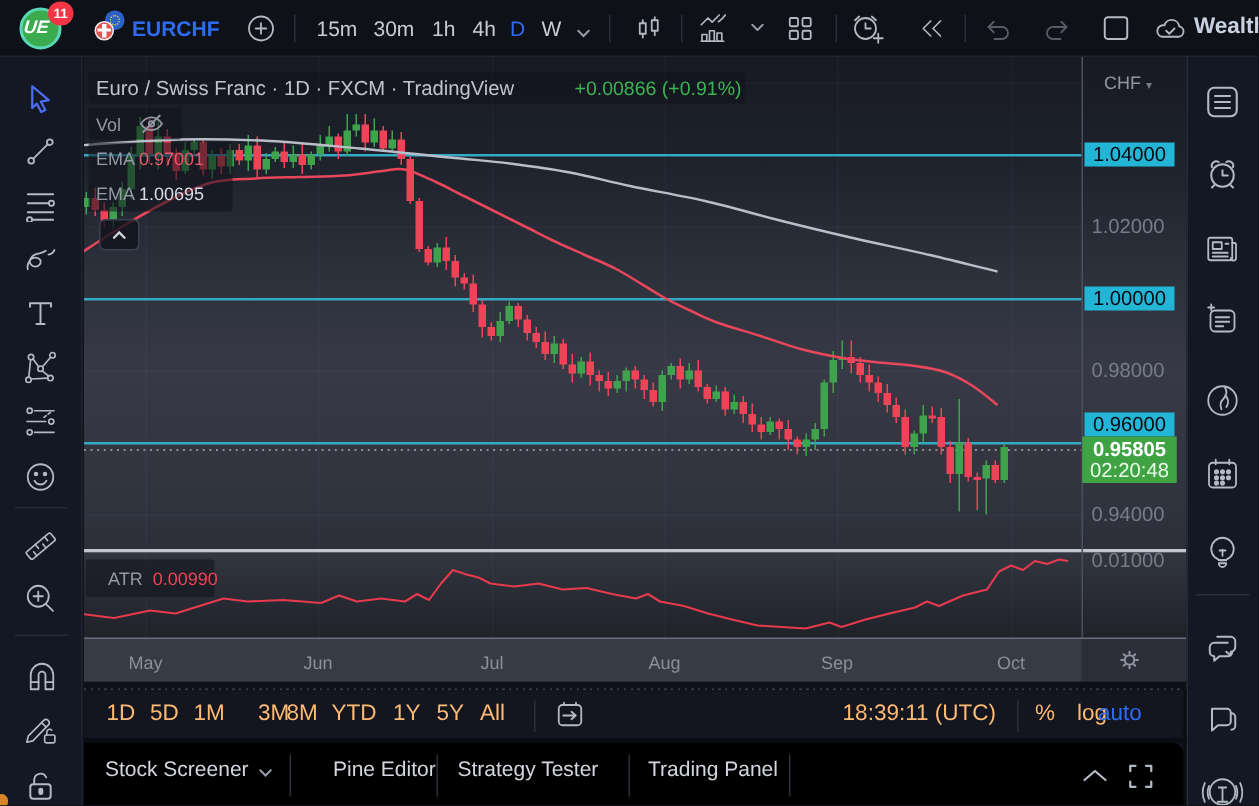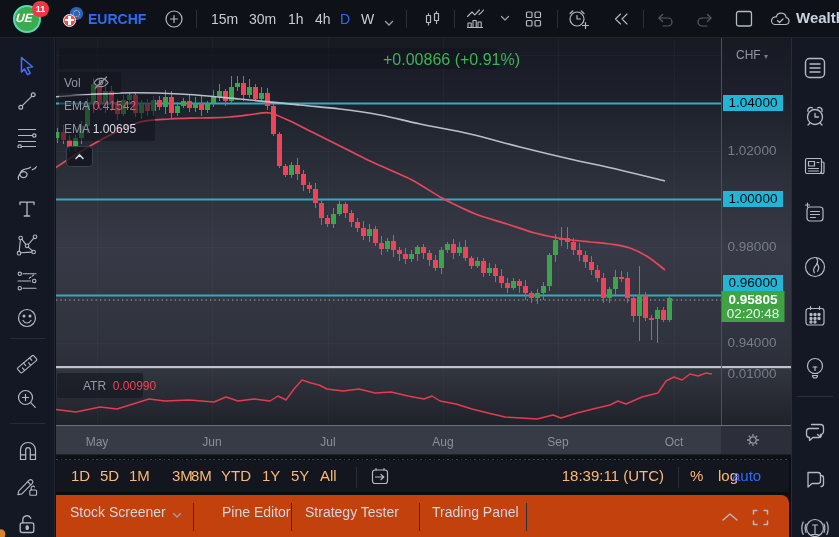--- a/index.html
+++ b/index.html
@@ -3,21 +3,21 @@
 <style>
 html,body{margin:0;padding:0;background:#10131b;}
 *{box-sizing:border-box}
 #app{position:relative;width:839px;height:537px;overflow:hidden;background:#10131b;font-family:"Liberation Sans",sans-serif;-webkit-font-smoothing:antialiased}
 #topbar{position:absolute;left:0;top:0;width:839px;height:38px;background:#0e1117;border-bottom:1px solid #20242e}
 #leftbar{position:absolute;left:0;top:38px;width:55px;height:499px;background:#141824;border-right:1px solid #20242e}
 #rightbar{position:absolute;left:791px;top:38px;width:48px;height:499px;background:#141824;border-left:1px solid #272c37}
 #chartcol{position:absolute;left:56px;top:38px;width:735px;height:421px;
  background:linear-gradient(180deg,#171a23 0%,#1d212b 15%,#2e323d 36%,#373a46 50%,#333641 62%,#30343f 70%,#2c2f3a 78%,#2c2f3a 100%)}
 #row1{position:absolute;left:56px;top:460px;width:733px;height:32px;background:#13161f;border-radius:0 0 8px 0}
-#row2{position:absolute;left:56px;top:495px;width:733px;height:42px;background:#c2410c;border-radius:0 8px 0 0}
+#row2{position:absolute;left:56px;top:495px;width:733px;height:42px;background:#000000;border-radius:0 8px 0 0}
 #rowgap1{position:absolute;left:56px;top:459px;width:735px;height:1px;background:#0b0d13}
 #rowgap2{position:absolute;left:56px;top:492px;width:735px;height:3px;background:#0b0d13}
 #rowgap3{position:absolute;left:789px;top:459px;width:2px;height:78px;background:#0b0d13}
 .sep{position:absolute;width:1px;background:#2a2f3a}
 .r1t{position:absolute;top:7px;font:15px "Liberation Sans",sans-serif;color:#fdba74}
 .r2t{position:absolute;top:9px;font:14px "Liberation Sans",sans-serif;color:#d3d6dd}
 .lgd{position:absolute;font:12px "Liberation Sans",sans-serif;color:#9298a4;white-space:nowrap}
 .lbx{position:absolute;background:rgba(16,19,27,0.55);border-radius:2px}
 </style></head>
 <body>
@@ -73,36 +73,37 @@
 <text x="156" y="408" fill="#8a8f99" text-anchor="middle" style="font-family:'Liberation Sans',sans-serif;font-size:12px">Jun</text>
 <text x="272" y="408" fill="#8a8f99" text-anchor="middle" style="font-family:'Liberation Sans',sans-serif;font-size:12px">Jul</text>
 <text x="387" y="408" fill="#8a8f99" text-anchor="middle" style="font-family:'Liberation Sans',sans-serif;font-size:12px">Aug</text>
 <text x="502" y="408" fill="#8a8f99" text-anchor="middle" style="font-family:'Liberation Sans',sans-serif;font-size:12px">Sep</text>
 <text x="618" y="408" fill="#8a8f99" text-anchor="middle" style="font-family:'Liberation Sans',sans-serif;font-size:12px">Oct</text>
 </svg>
 
 <div class="lbx" style="left:3px;top:10px;width:438px;height:21px"></div>
 <div class="lbx" style="left:3px;top:34px;width:62px;height:21px"></div>
 <div class="lbx" style="left:3px;top:57px;width:96px;height:46px"></div>
-<div class="lgd" style="left:327px;top:13px;font-size:16px;color:#3cb454">+0.00866 (+0.91%)</div>
+<div class="lgd" style="left:8px;top:12.5px;font-size:13.5px;color:#bfc3cc">Euro / Swiss Franc · 1D · FXCM · TradingView</div>
+<div class="lgd" style="left:327px;top:13px;font-size:13px;color:#3cb454">+0.00866 (+0.91%)</div>
 <div class="lgd" style="left:8px;top:38px">Vol</div>
 <svg style="position:absolute;left:36px;top:37px" width="18" height="15" viewBox="0 0 18 15" fill="none" stroke="#9298a4" stroke-width="1.2" stroke-linecap="round">
         <path d="M2 7.5c1.8-2.8 4.2-4.2 7-4.2s5.2 1.4 7 4.2c-1.8 2.8-4.2 4.2-7 4.2S3.8 10.3 2 7.5z"></path>
         <circle cx="9" cy="7.5" r="1.8"></circle>
         <path d="M3.5 13L14.5 2"></path>
       </svg>
-<div class="lgd" style="left:8px;top:61px">EMA <span style="color:#f0566c">0.41542</span></div>
+<div class="lgd" style="left:8px;top:61px">EMA <span style="color:#f0566c">0.97001</span></div>
 <div class="lgd" style="left:8px;top:84px">EMA <span style="color:#d8dce6">1.00695</span></div>
 <div style="position:absolute;left:10px;top:108px;width:27px;height:21px;background:rgba(16,19,27,0.8);border:1px solid #3a4050;border-radius:4px">
 <svg width="25" height="19" viewBox="0 0 25 19" fill="none" stroke="#d3d6dd" stroke-width="1.6" stroke-linecap="round">
           <path d="M9 11.5l3.5-3.5 3.5 3.5"></path>
         </svg></div>
 
 <div class="lbx" style="left:1px;top:335px;width:86px;height:25px"></div>
-<div class="lgd" style="left:27px;top:341px">ATR&nbsp; <span style="color:#ef4256">0.00990</span></div>
+<div class="lgd" style="left:16px;top:341px">ATR&nbsp; <span style="color:#ef4256">0.00990</span></div>
 </div>
 <div id="topbar"></div>
 <div id="leftbar">
 <div style="position:absolute;left:10px;top:300px;width:35px;height:1px;background:#262b36"></div>
 <div style="position:absolute;left:10px;top:385px;width:35px;height:1px;background:#262b36"></div>
 </div>
 <div id="rightbar"></div>
 <div id="rowgap1"></div>
     <div style="position:absolute;left:56px;top:459px;width:735px;height:1px;background:repeating-linear-gradient(90deg,#3d414b 0,#3d414b 1.5px,transparent 1.5px,transparent 4.5px)"></div>
     <div id="rowgap2"></div>

